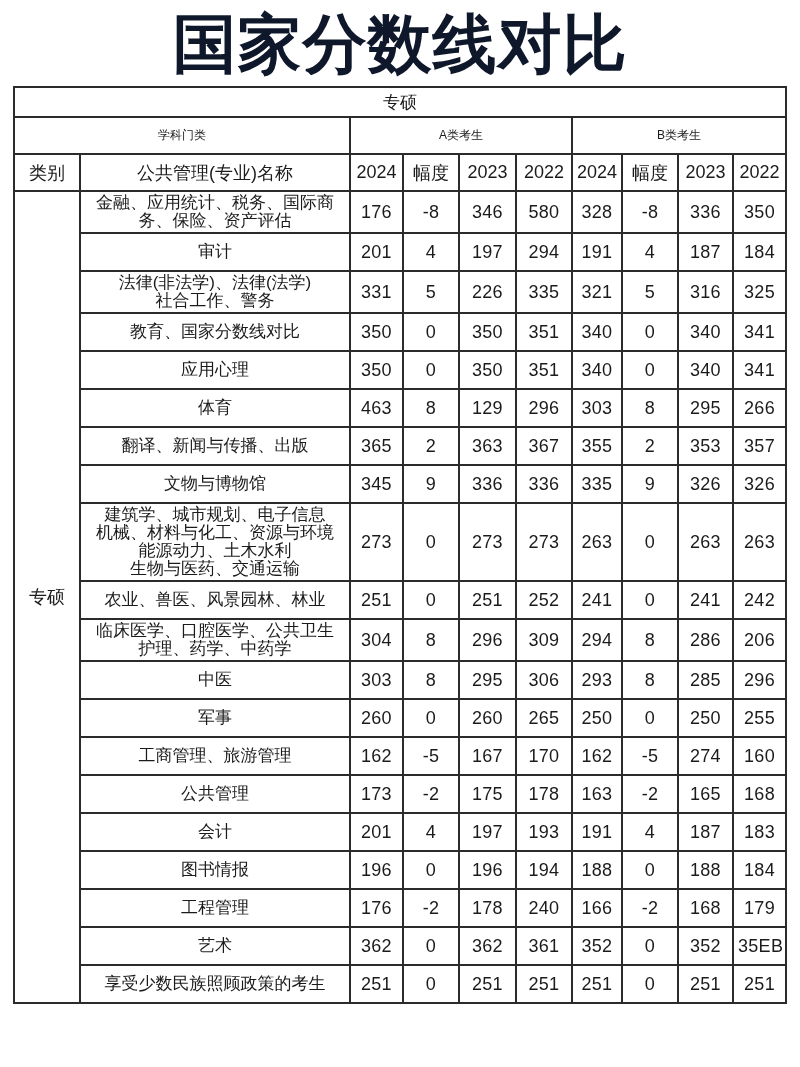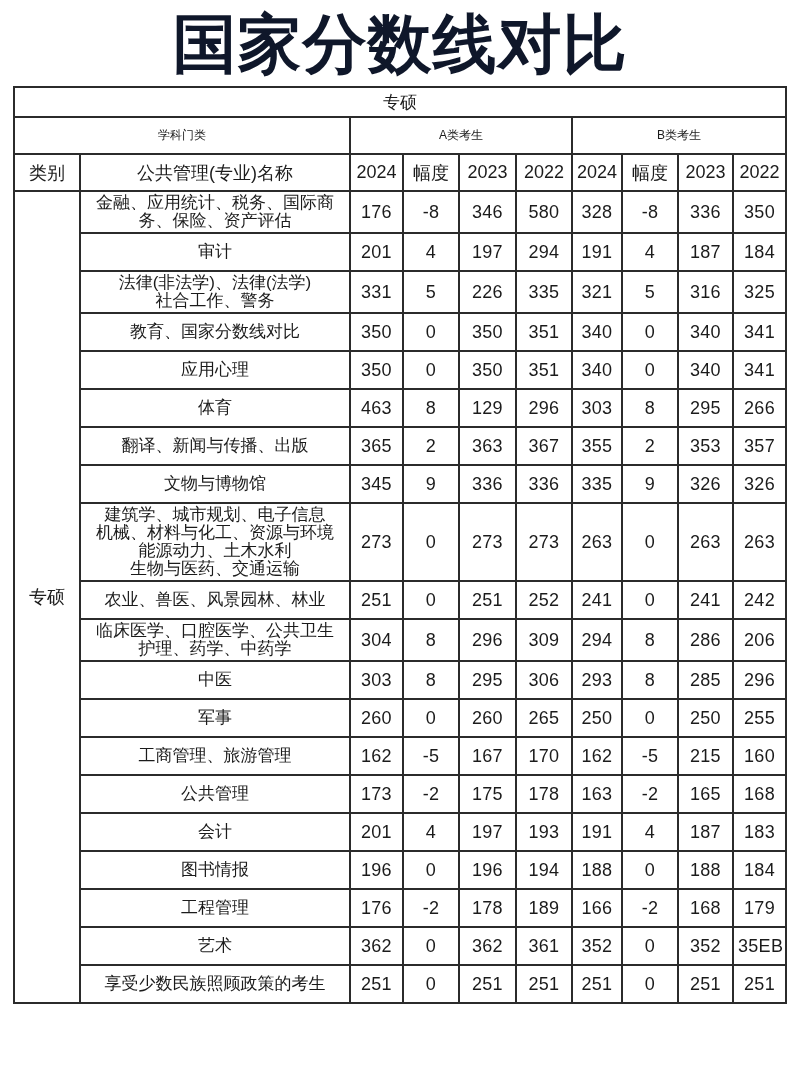--- a/index.html
+++ b/index.html
@@ -254,21 +254,21 @@
           <td class="num-cell">255</td>
         </tr>
         <tr>
           <td class="name-cell">工商管理、旅游管理</td>
           <td class="num-cell">162</td>
           <td class="num-cell">-5</td>
           <td class="num-cell">167</td>
           <td class="num-cell">170</td>
           <td class="num-cell">162</td>
           <td class="num-cell">-5</td>
-          <td class="num-cell">215</td>
+          <td class="num-cell">274</td>
           <td class="num-cell">160</td>
         </tr>
         <tr>
           <td class="name-cell">公共管理</td>
           <td class="num-cell">173</td>
           <td class="num-cell">-2</td>
           <td class="num-cell">175</td>
           <td class="num-cell">178</td>
           <td class="num-cell">163</td>
           <td class="num-cell">-2</td>
@@ -295,21 +295,21 @@
           <td class="num-cell">188</td>
           <td class="num-cell">0</td>
           <td class="num-cell">188</td>
           <td class="num-cell">184</td>
         </tr>
         <tr>
           <td class="name-cell">工程管理</td>
           <td class="num-cell">176</td>
           <td class="num-cell">-2</td>
           <td class="num-cell">178</td>
-          <td class="num-cell">189</td>
+          <td class="num-cell">240</td>
           <td class="num-cell">166</td>
           <td class="num-cell">-2</td>
           <td class="num-cell">168</td>
           <td class="num-cell">179</td>
         </tr>
         <tr>
           <td class="name-cell">艺术</td>
           <td class="num-cell">362</td>
           <td class="num-cell">0</td>
           <td class="num-cell">362</td>

